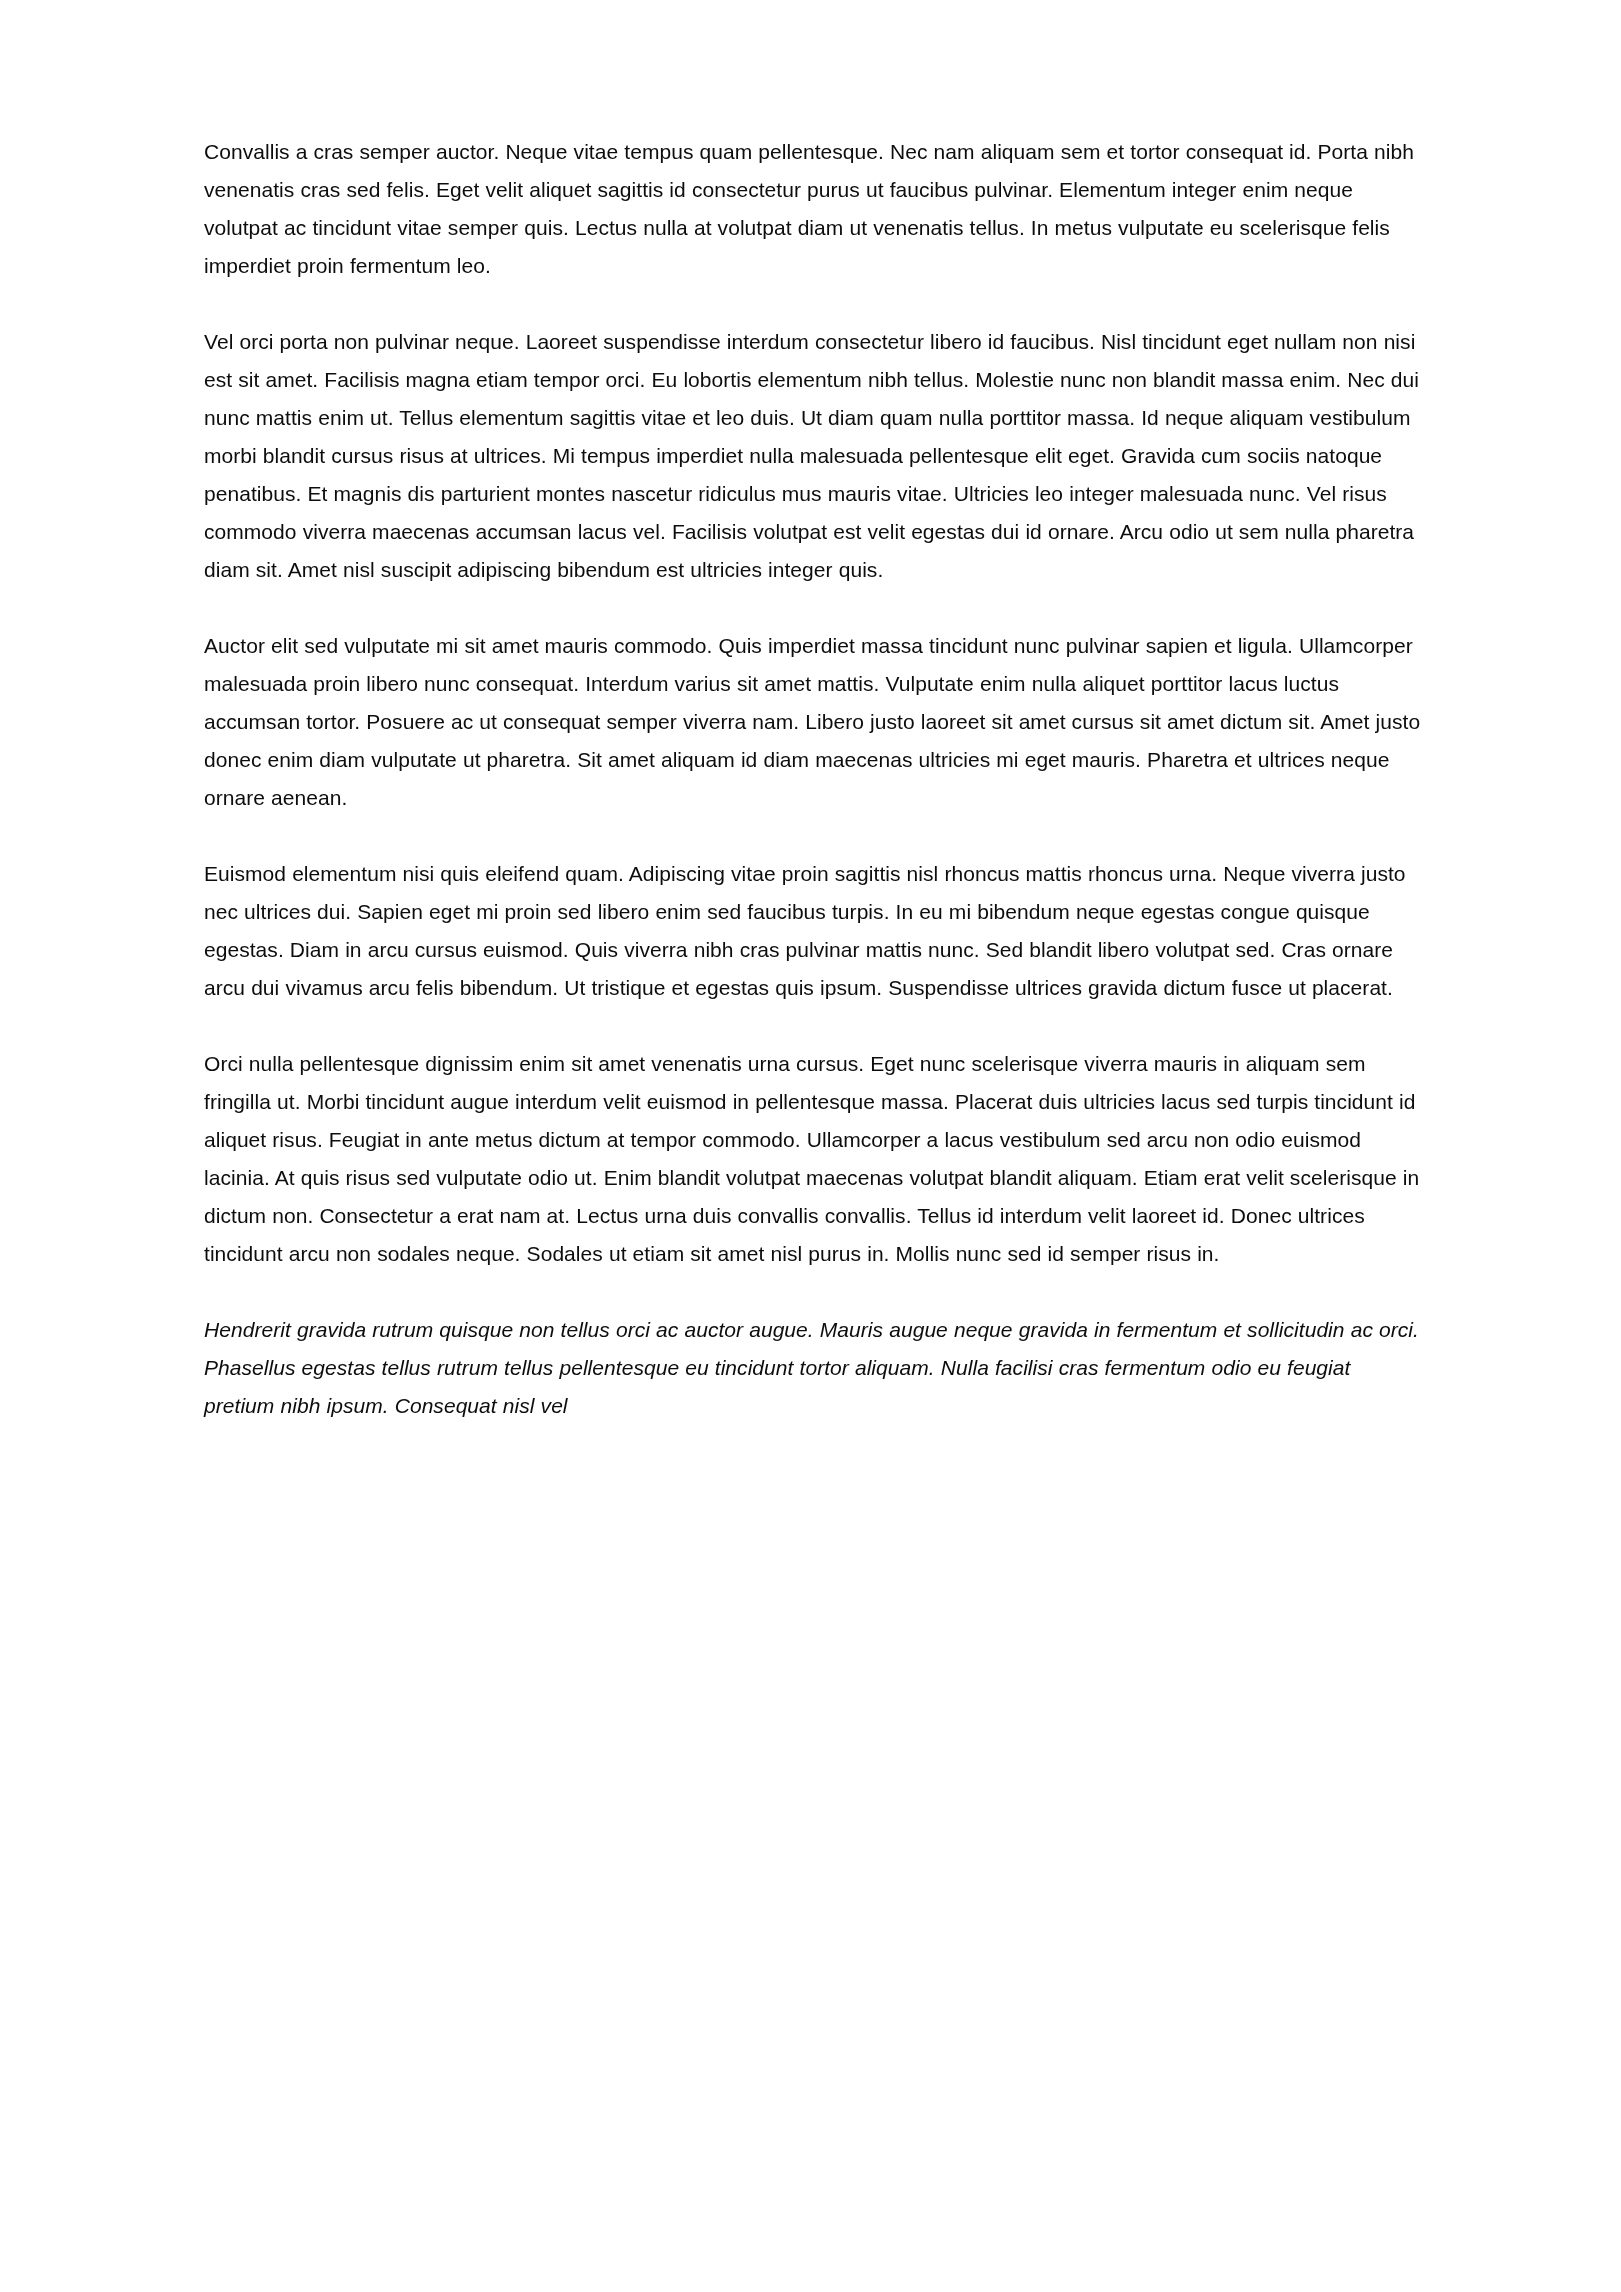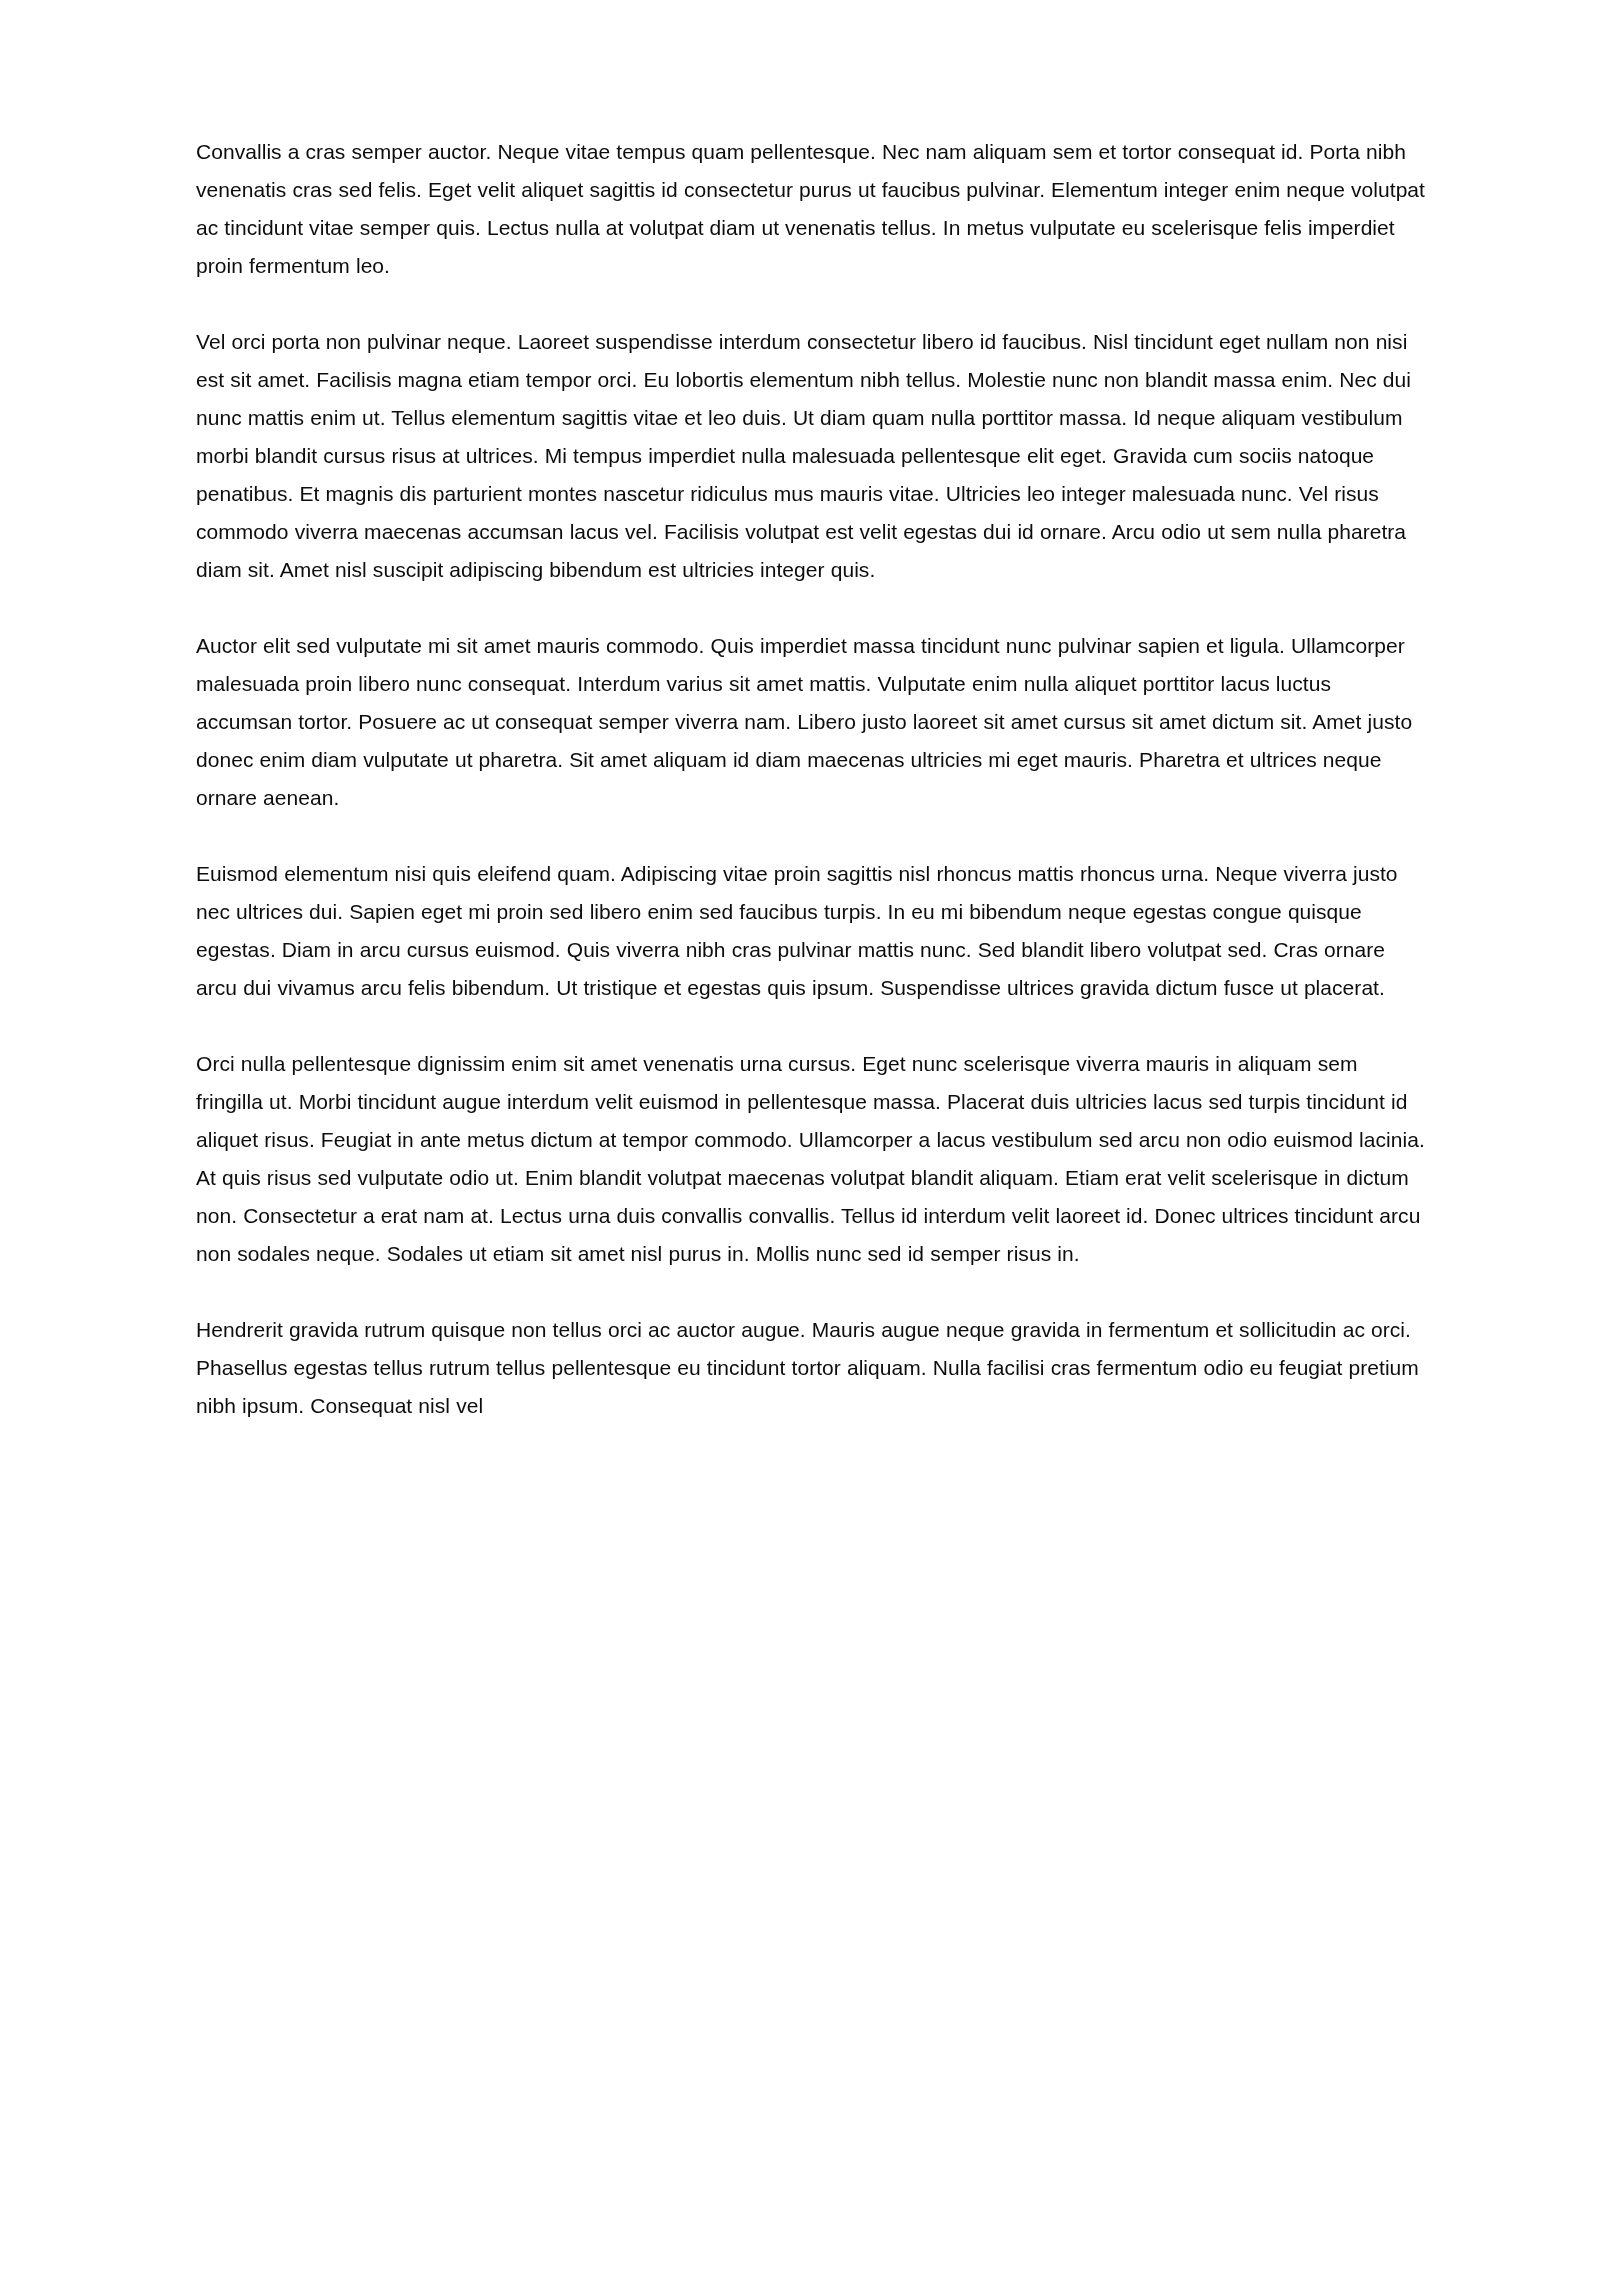--- a/index.html
+++ b/index.html
@@ -22,26 +22,27 @@
   }
   .doc-body {
     width: 1229px;
   }
   .para {
     font-family: "Liberation Sans", sans-serif;
     font-size: 21px;
     line-height: 38px;
     color: #0d0d0d;
     text-align: left;
-    margin: 0 0 38px 0;
+    margin: 0 0 38px 8px;
     letter-spacing: 0.05px;
     word-spacing: 0.2px;
   }
   .para:last-child {
     margin-bottom: 0;
+    font-style: italic;
   }
 </style>
 </head>
 <body>
 
 <div class="page">
   <div class="doc-body">
     <p class="para">Convallis a cras semper auctor. Neque vitae tempus quam pellentesque. Nec nam aliquam sem et tortor consequat id. Porta nibh venenatis cras sed felis. Eget velit aliquet sagittis id consectetur purus ut faucibus pulvinar. Elementum integer enim neque volutpat ac tincidunt vitae semper quis. Lectus nulla at volutpat diam ut venenatis tellus. In metus vulputate eu scelerisque felis imperdiet proin fermentum leo.</p>
     <p class="para">Vel orci porta non pulvinar neque. Laoreet suspendisse interdum consectetur libero id faucibus. Nisl tincidunt eget nullam non nisi est sit amet. Facilisis magna etiam tempor orci. Eu lobortis elementum nibh tellus. Molestie nunc non blandit massa enim. Nec dui nunc mattis enim ut. Tellus elementum sagittis vitae et leo duis. Ut diam quam nulla porttitor massa. Id neque aliquam vestibulum morbi blandit cursus risus at ultrices. Mi tempus imperdiet nulla malesuada pellentesque elit eget. Gravida cum sociis natoque penatibus. Et magnis dis parturient montes nascetur ridiculus mus mauris vitae. Ultricies leo integer malesuada nunc. Vel risus commodo viverra maecenas accumsan lacus vel. Facilisis volutpat est velit egestas dui id ornare. Arcu odio ut sem nulla pharetra diam sit. Amet nisl suscipit adipiscing bibendum est ultricies integer quis.</p>
     <p class="para">Auctor elit sed vulputate mi sit amet mauris commodo. Quis imperdiet massa tincidunt nunc pulvinar sapien et ligula. Ullamcorper malesuada proin libero nunc consequat. Interdum varius sit amet mattis. Vulputate enim nulla aliquet porttitor lacus luctus accumsan tortor. Posuere ac ut consequat semper viverra nam. Libero justo laoreet sit amet cursus sit amet dictum sit. Amet justo donec enim diam vulputate ut pharetra. Sit amet aliquam id diam maecenas ultricies mi eget mauris. Pharetra et ultrices neque ornare aenean.</p>

